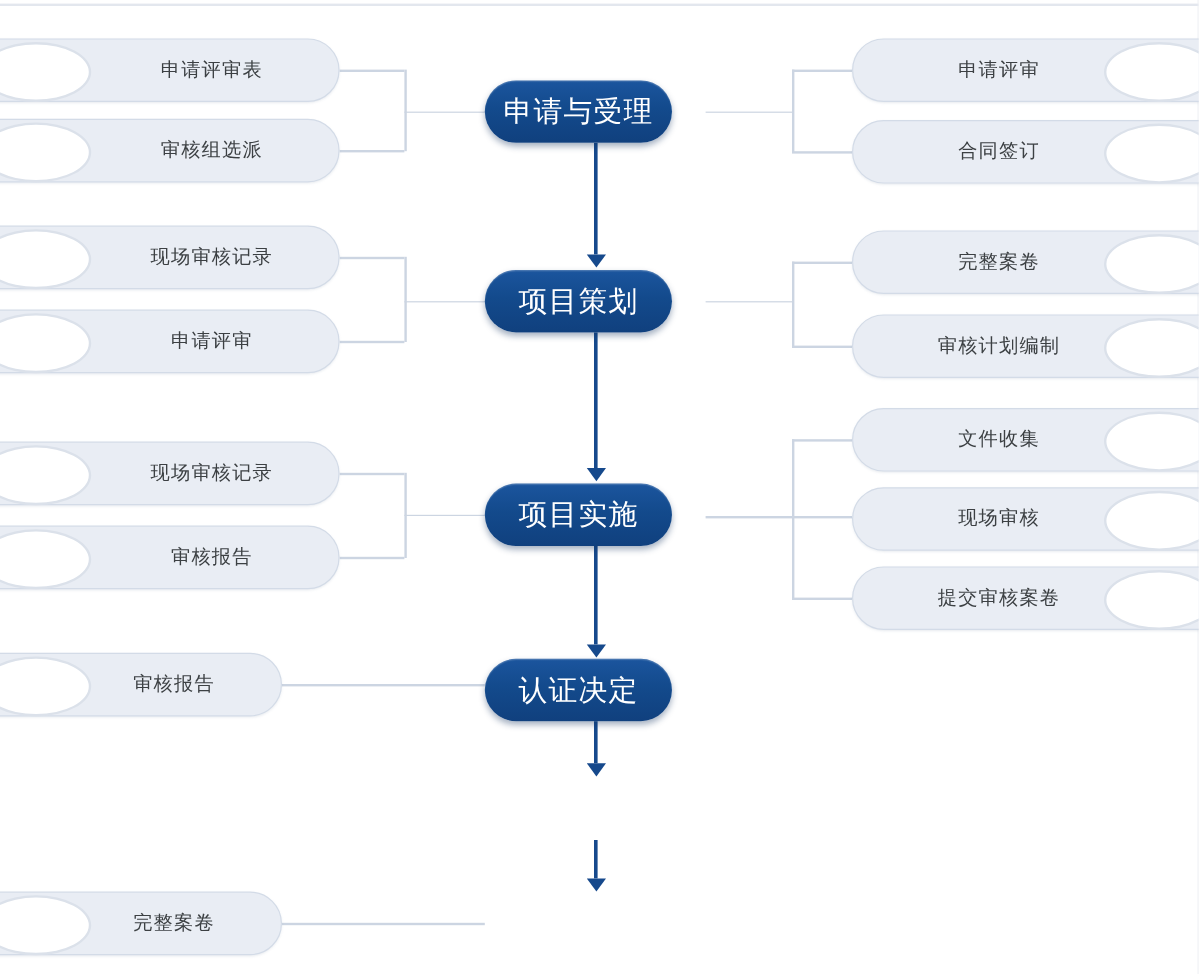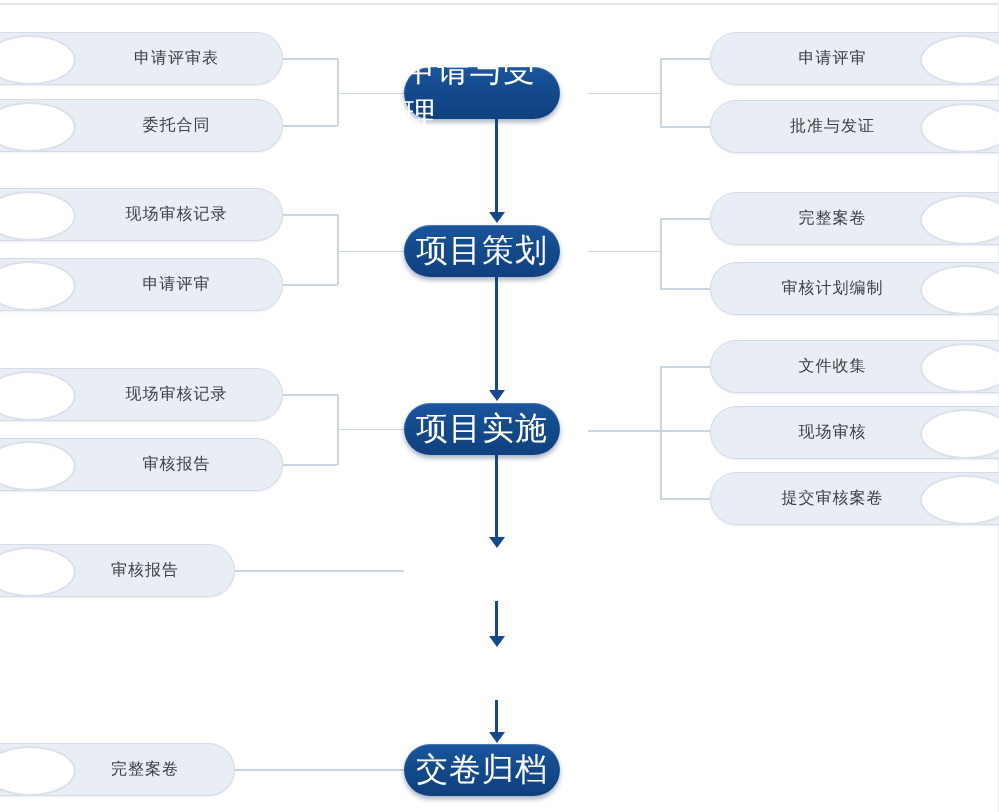--- a/index.html
+++ b/index.html
@@ -17,21 +17,21 @@
   .right-edge{
     position:absolute;top:0;right:0;width:1.5px;height:812px;
     background:#eceef2;
   }
   
   .cpill{
     position:absolute;left:404px;width:156px;height:52px;
     background:linear-gradient(180deg,#1b559e 0%,#134a8c 45%,#10407e 100%);
     border-radius:26px;
     display:flex;align-items:center;justify-content:center;
-    color:#ffffff;font-size:32px;letter-spacing:1px;
+    color:#ffffff;font-size:24px;letter-spacing:1px;
     box-shadow:0 3px 5px rgba(17,48,92,0.38), inset 0 1px 1px rgba(255,255,255,0.22);
     box-sizing:border-box;
   }
   
   .spill{
     position:absolute;height:53px;
     background:#e9edf4;
     border:1.5px solid #d3dbe7;
     border-radius:27px;
     box-sizing:border-box;
@@ -107,29 +107,29 @@
   <div class="varrow" style="top:455px;height:82px;"></div>
   <div class="ahead" style="top:537px;"></div>
   <div class="varrow" style="top:601px;height:35px;"></div>
   <div class="ahead" style="top:636px;"></div>
   <div class="varrow" style="top:700px;height:32px;"></div>
   <div class="ahead" style="top:732px;"></div>
 
   <div class="cpill" style="top:67px;">申请与受理</div>
   <div class="cpill" style="top:225px;">项目策划</div>
   <div class="cpill" style="top:403px;">项目实施</div>
-  <div class="cpill" style="top:744px;">交卷归档</div>
+  <div class="cpill" style="top:549px;">认证决定</div>
 
   <div class="spill lpill" style="top:32px;">
     <span class="pill-ellipse"></span>
     <span>申请评审表</span>
   </div>
   <div class="spill lpill" style="top:99px;">
     <span class="pill-ellipse"></span>
-    <span>委托合同</span>
+    <span>审核组选派</span>
   </div>
   <div class="spill lpill" style="top:188px;">
     <span class="pill-ellipse"></span>
     <span>现场审核记录</span>
   </div>
   <div class="spill lpill" style="top:258px;">
     <span class="pill-ellipse"></span>
     <span>申请评审</span>
   </div>
   <div class="spill lpill" style="top:368px;">
@@ -148,21 +148,21 @@
     <span class="pill-ellipse"></span>
     <span>完整案卷</span>
   </div>
 
   <div class="spill rpill" style="top:32px;">
     <span class="pill-ellipse"></span>
     <span>申请评审</span>
   </div>
   <div class="spill rpill" style="top:100px;">
     <span class="pill-ellipse"></span>
-    <span>批准与发证</span>
+    <span>合同签订</span>
   </div>
   <div class="spill rpill" style="top:192px;">
     <span class="pill-ellipse"></span>
     <span>完整案卷</span>
   </div>
   <div class="spill rpill" style="top:262px;">
     <span class="pill-ellipse"></span>
     <span>审核计划编制</span>
   </div>
   <div class="spill rpill" style="top:340px;">

